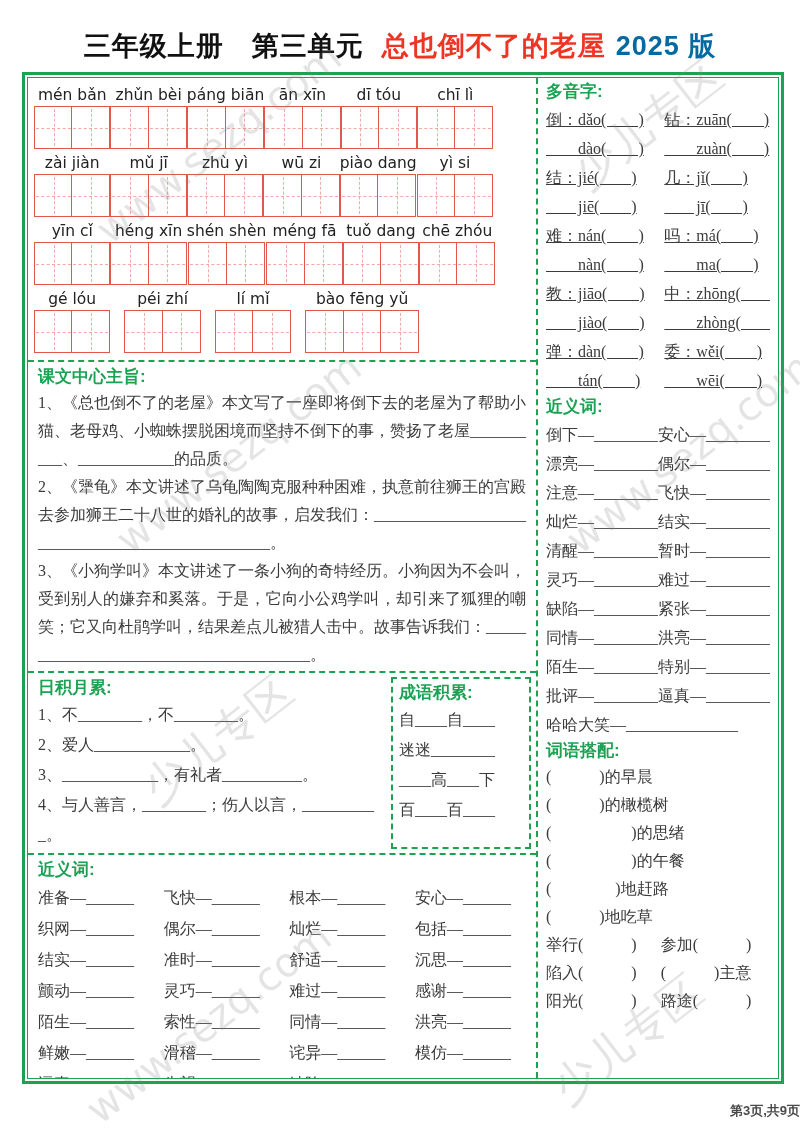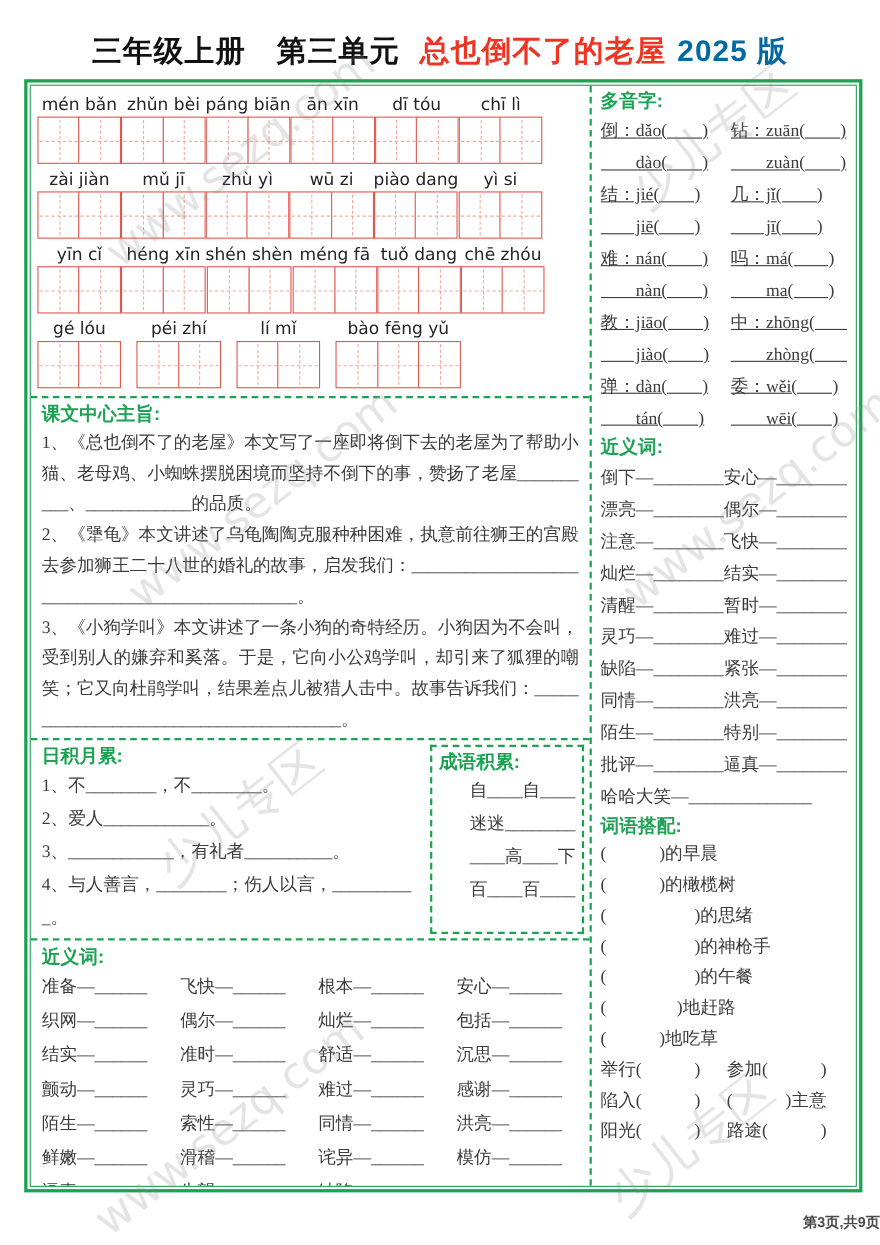--- a/index.html
+++ b/index.html
@@ -43,21 +43,21 @@
 
   
   .sec-theme{border-top:2px dashed var(--green);padding:3px 10px 2px 10px;}
   .sec-theme p{font-size:16px;line-height:28px;text-align:justify;word-break:break-all;}
 
   
   .band{display:flex;border-top:2px dashed var(--green);}
   .riji{flex:1;padding:3px 10px;}
   .riji .line{font-size:16px;line-height:30px;word-break:break-all;}
   .chengyu{width:140px;border:2px dashed var(--green);margin:4px 5px 4px 2px;padding:2px 6px;}
-  .chengyu .line{font-size:16px;line-height:30px;text-align:right;white-space:pre;}
+  .chengyu .line{font-size:16px;line-height:30px;text-align:left;white-space:pre;}
 
   
   .sec-syn4{border-top:2px dashed var(--green);padding:3px 10px;flex:1;}
   .syn4row{display:grid;grid-template-columns:1.03fr 1.03fr 1.03fr 0.91fr;font-size:16px;line-height:31px;}
   .syn4row span{white-space:nowrap;overflow:hidden;}
 
   
   .poly-rows{margin-top:1px;text-decoration:underline;}
   .polyrow{display:grid;grid-template-columns:1.12fr 1fr;font-size:16px;line-height:29px;}
   .polyrow span{white-space:pre;overflow:hidden;}
@@ -506,21 +506,20 @@
         <div>
           <div class="sec-head">词语搭配:</div>
           <div class="colloc-lines">
 
               <div class="line">(　　　)的早晨</div>
 
               <div class="line">(　　　)的橄榄树</div>
 
               <div class="line">(　　　　　)的思绪</div>
 
-              <div class="line">(　　　　　)的神枪手</div>
 
               <div class="line">(　　　　　)的午餐</div>
 
               <div class="line">(　　　　)地赶路</div>
 
               <div class="line">(　　　)地吃草</div>
             </div>
           <div>
 
               <div class="collocrow">

